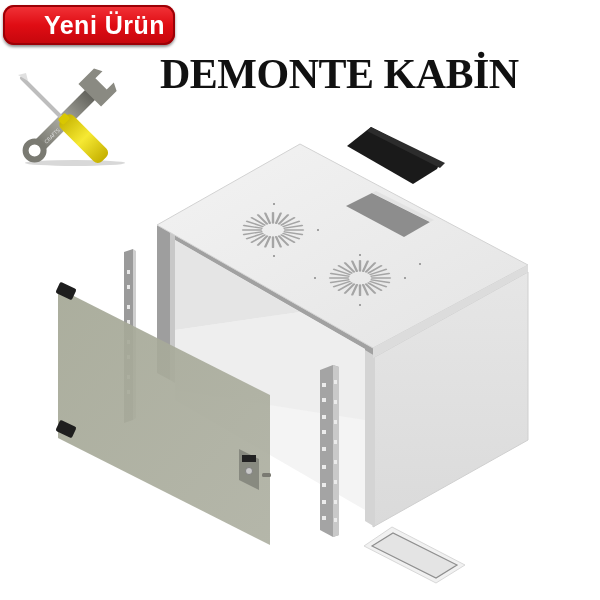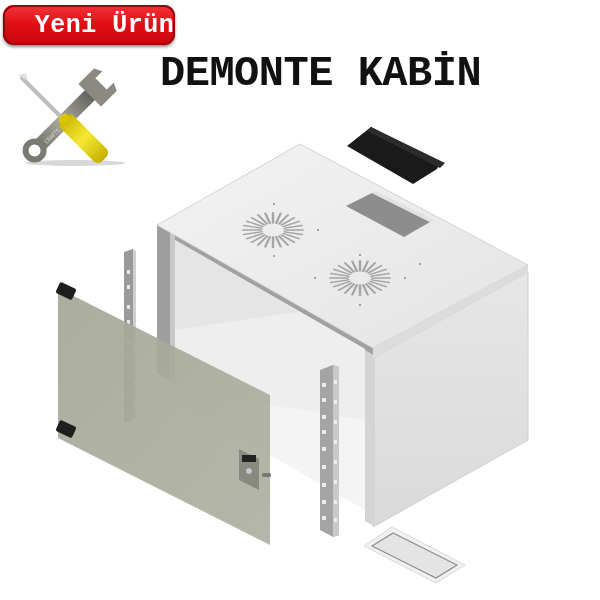--- a/index.html
+++ b/index.html
@@ -5,27 +5,27 @@
   html, body { margin:0; padding:0; background:#ffffff; }
   body { width:600px; height:600px; position:relative; overflow:hidden; font-family:"DejaVu Sans", sans-serif; }
   .badge {
     position:absolute; left:3px; top:5px; width:172px; height:40px;
     border-radius:11px;
     background:linear-gradient(#f2353a 0%, #e00d14 50%, #c4060c 100%);
     box-shadow:0 2px 3px rgba(0,0,0,0.45), inset 0 0 0 2px #9b0006;
     display:flex; align-items:center; justify-content:center;
   }
   .badge span {
-    color:#ffffff; font-family:Liberation Mono, monospace; font-size:25px; font-weight:bold;
+    color:#ffffff; font-family:Liberation Sans, sans-serif; font-size:25px; font-weight:bold;
     letter-spacing:0.5px;
     margin-left:31px;
   }
   .title {
     position:absolute; left:160px; top:50px; width:410px; height:60px;
-    font-family:Liberation Mono, monospace; font-weight:bold; font-size:42px; color:#111111;
+    font-family:Liberation Serif, serif; font-weight:bold; font-size:42px; color:#111111;
     white-space:nowrap; letter-spacing:-0.5px; transform:scaleX(1.0);
   }
   svg { position:absolute; left:0; top:0; }
 </style>
 </head>
 <body>
 
 <div class="badge">
   <span>Yeni Ürün</span>
 </div>

